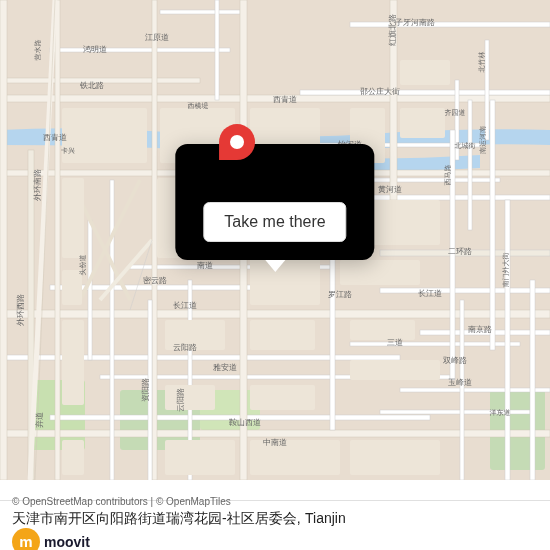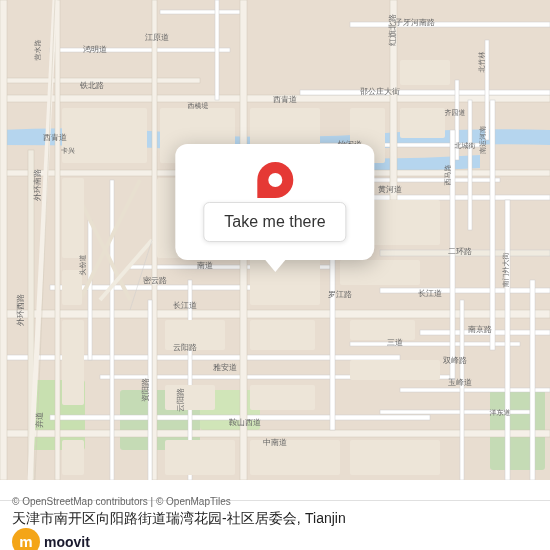--- a/index.html
+++ b/index.html
@@ -22,27 +22,26 @@
     
     .map-bg {
       position: absolute;
       inset: 0;
       background-color: #e8e0d8;
     }
 
     
     .popup-card {
       position: absolute;
-      background: #ffffff;
+      background: #000000;
       border-radius: 12px;
       padding: 18px 28px;
       box-shadow: 0 4px 20px rgba(0,0,0,0.25);
       display: flex;
       flex-direction: column;
-      align-items: center;
       gap: 8px;
       left: 50%;
       top: 42%;
       transform: translate(-50%, -50%);
       min-width: 180px;
     }
 
     .popup-card::after {
       content: '';
       position: absolute;

